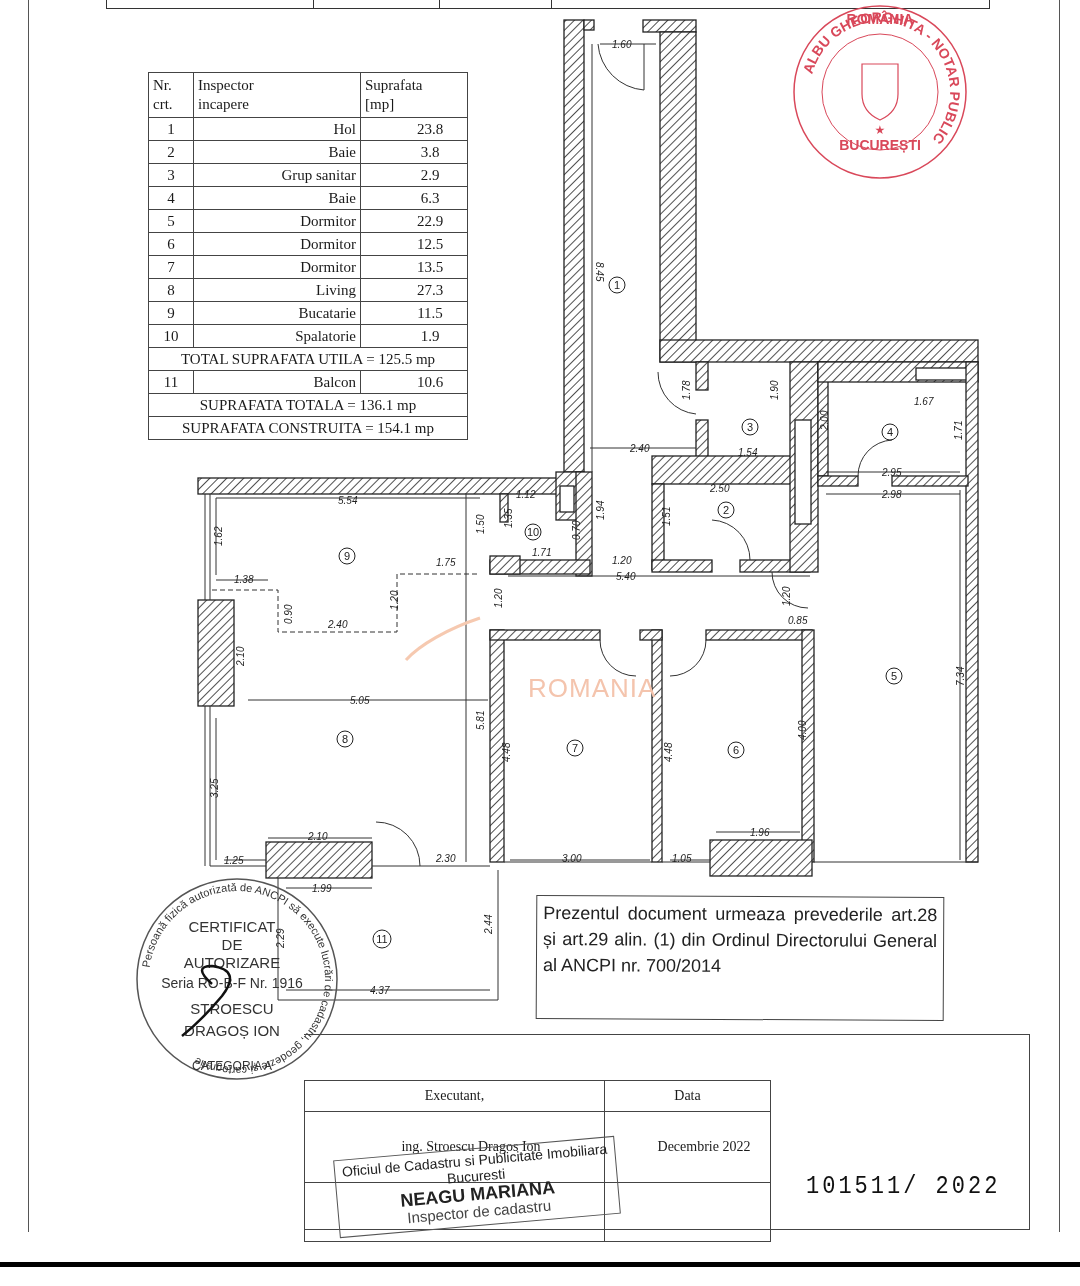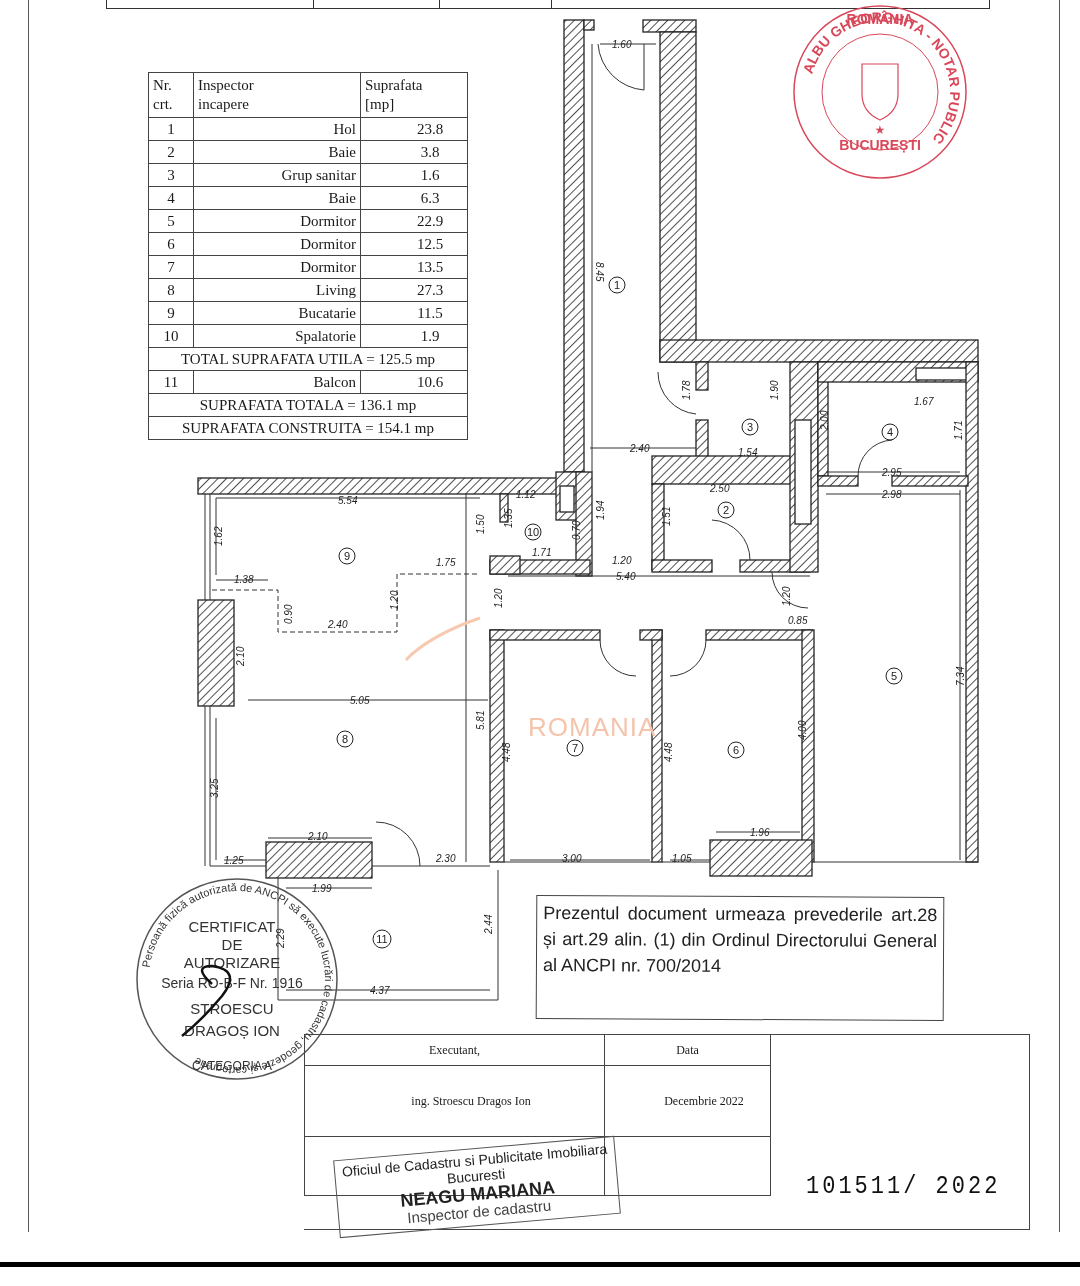--- a/index.html
+++ b/index.html
@@ -19,36 +19,36 @@
   .area-table td.span{text-align:center;}
 
   svg.plan{position:absolute;left:0;top:0;}
   .dim{font-family:"Liberation Sans",sans-serif;font-style:italic;font-size:10px;fill:#222;}
   .rlabel{font-family:"Liberation Sans",sans-serif;font-size:11px;fill:#222;}
 
   
   .notice{position:absolute;left:536px;top:896px;width:408px;height:124px;border:1.5px solid #444;transform:rotate(0.3deg);font-family:"Liberation Sans",sans-serif;font-size:18px;line-height:26px;padding:4px 6px;box-sizing:border-box;text-align:justify;color:#222;}
 
   
-  .sig-table{position:absolute;left:304px;top:1034px;width:467px;border-collapse:collapse;font-size:12px;}
+  .sig-table{position:absolute;left:304px;top:1080px;width:467px;border-collapse:collapse;font-size:14px;}
   .sig-table td{border:1.3px solid #444;text-align:center;}
   .sig-table .h{height:28px;}
   .sig-table .b{height:68px;padding-left:34px;}
   .sig-table .right{width:130px;}
   .sig-outer{position:absolute;left:304px;top:1034px;width:725px;height:194px;border:1.3px solid #444;border-left:none;}
 
   .ocpi-stamp{position:absolute;left:336px;top:1148px;width:280px;height:76px;border:1.3px solid #555;transform:rotate(-5deg);font-family:"Liberation Sans",sans-serif;text-align:center;color:#222;}
   .ocpi-stamp .l1{font-size:14px;line-height:16px;margin-top:3px;}
   .ocpi-stamp .l2{font-size:14px;line-height:16px;}
   .ocpi-stamp .l3{font-size:18px;line-height:20px;font-weight:bold;}
   .ocpi-stamp .l4{font-size:15px;line-height:16px;color:#444;}
 
   .regno{position:absolute;left:806px;top:1174px;font-family:"Liberation Mono",monospace;font-size:22px;letter-spacing:3px;color:#111;transform:scaleY(1.2);}
 
-  .watermark{position:absolute;left:528px;top:712px;font-family:"Liberation Sans",sans-serif;font-size:26px;color:#f4c4ad;letter-spacing:1px;}
+  .watermark{position:absolute;left:528px;top:673px;font-family:"Liberation Sans",sans-serif;font-size:26px;color:#f4c4ad;letter-spacing:1px;}
 
   .notary-stamp{position:absolute;left:790px;top:2px;width:180px;height:180px;}
   .cert-stamp{position:absolute;left:132px;top:874px;width:210px;height:210px;}
 </style>
 </head>
 <body>
 
 <div class="page-border"></div>
 <div class="top-table">
   <div class="c" style="left:206px"></div>
@@ -69,21 +69,21 @@
         <td class="val">23.8</td>
       </tr>
   <tr>
         <td class="nr">2</td>
         <td class="nm">Baie</td>
         <td class="val">3.8</td>
       </tr>
   <tr>
         <td class="nr">3</td>
         <td class="nm">Grup sanitar</td>
-        <td class="val">1.6</td>
+        <td class="val">2.9</td>
       </tr>
   <tr>
         <td class="nr">4</td>
         <td class="nm">Baie</td>
         <td class="val">6.3</td>
       </tr>
   <tr>
         <td class="nr">5</td>
         <td class="nm">Dormitor</td>
         <td class="val">22.9</td>

